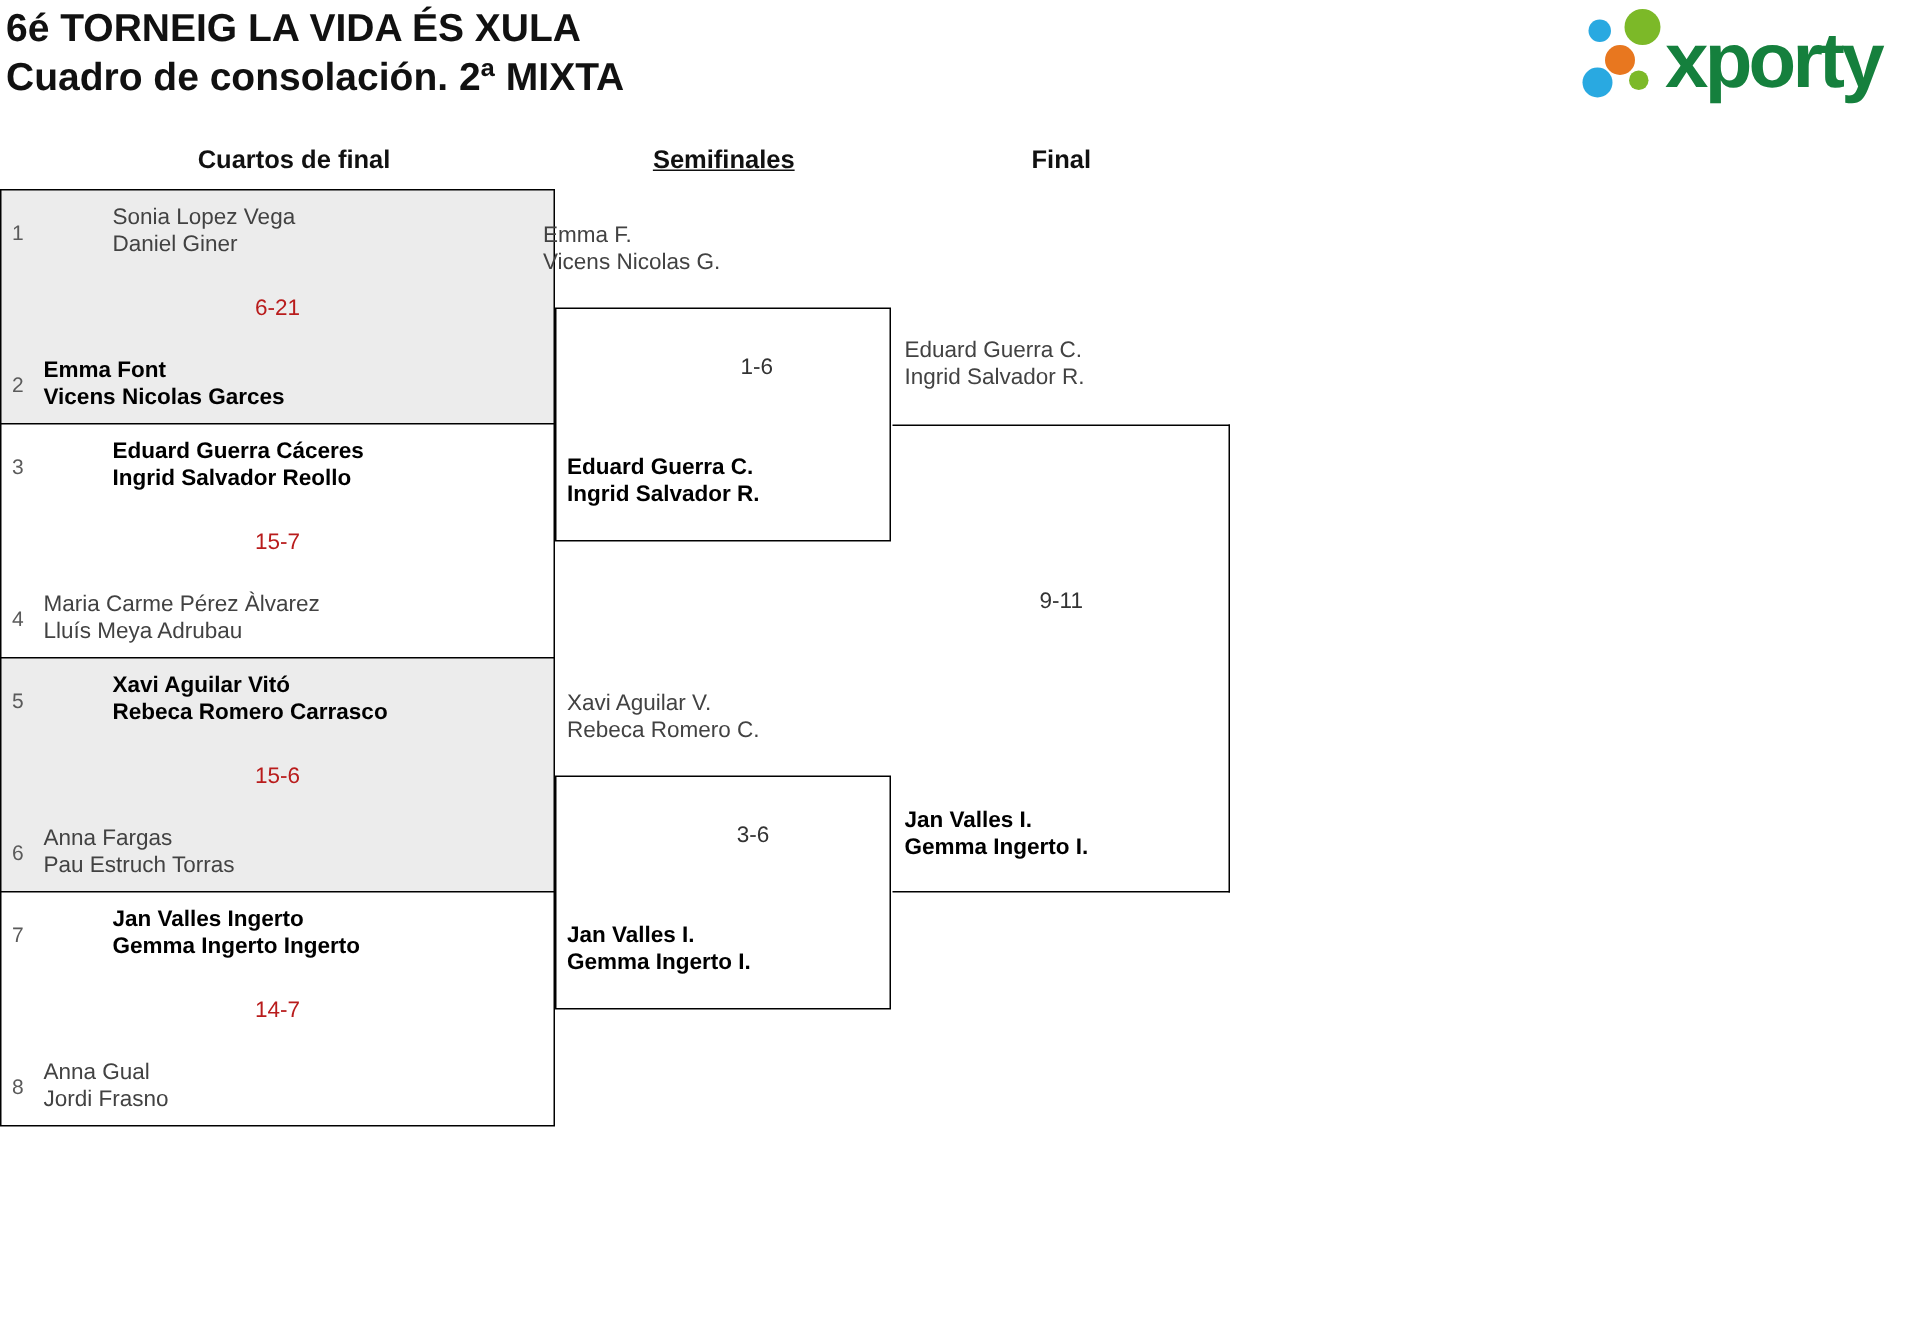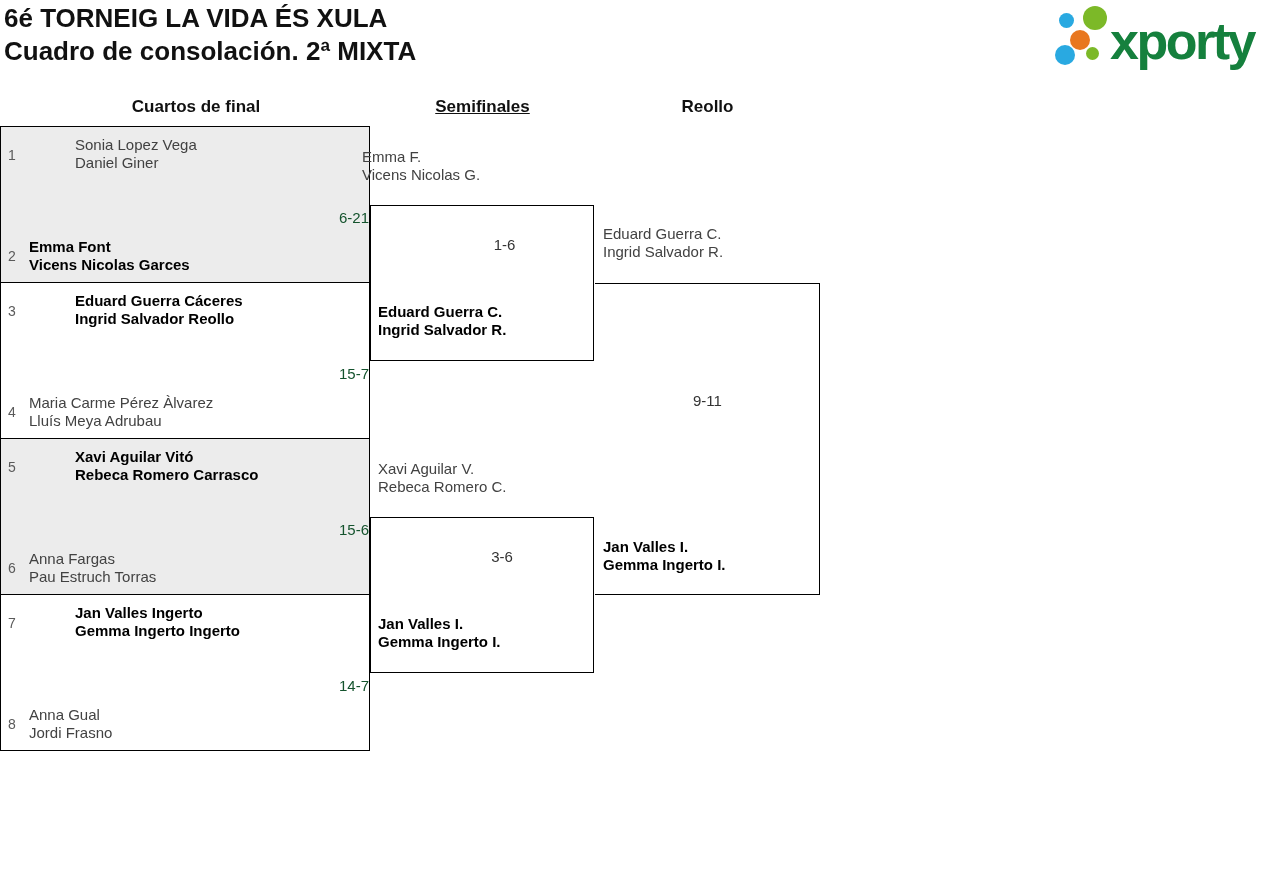--- a/index.html
+++ b/index.html
@@ -31,22 +31,22 @@
   .match { position:absolute; left:0; width:370px; height:157px; border:1px solid #000; background:#fff; }
   .match.shaded { background:#ececec; }
   .seed { position:absolute; left:7px; width:18px; font-size:14px; line-height:18px; color:#5a5a5a; }
   .seed.s-top { top:19px; }
   .seed.s-bottom { bottom:17px; }
   .team { font-size:15px; line-height:18px; color:#424242; }
   .team .player { white-space:nowrap; }
   .team.winner .player { font-weight:700; color:#000; }
   .match .team.t-top { position:absolute; left:28px; top:9px;margin-left:46px; }
   .match .team.t-bottom { position:absolute; left:28px; bottom:8px; }
-  .match .score { position:absolute; left:0; right:0; top:70px; text-align:right;
-                  font-size:15px; line-height:18px; color:#14532d;margin-top:12px; }
+  .match .score { position:absolute; left:0; right:0; top:70px; text-align:center;
+                  font-size:15px; line-height:18px; color:#b91c1c; }
 
   
   .box { position:absolute; border:1px solid #000; background:transparent; }
   .box-sf1 { left:370px; top:205px; width:224px; height:156px; }
   .box-sf2 { left:370px; top:517px; width:224px; height:156px; }
   .box-final { left:595px; top:283px; width:225px; height:312px; border-left:none; }
 
   
   .abs-team { position:absolute; }
   .abs-score { position:absolute; text-align:center; font-size:15px; line-height:18px; color:#333; }
@@ -74,21 +74,21 @@
     <span class="dot dot-blue-top"></span>
     <span class="dot dot-green-big"></span>
     <span class="dot dot-orange"></span>
     <span class="dot dot-blue-bottom"></span>
     <span class="dot dot-green-small"></span>
     <span class="logo-text">xporty</span>
   </div>
 
   <div class="round-header rh-qf">Cuartos de final</div>
   <div class="round-header rh-sf">Semifinales</div>
-  <div class="round-header rh-f">Reollo</div>
+  <div class="round-header rh-f">Final</div>
 
   <div class="match shaded" style="top:126px;">
     <div class="seed s-top">1</div>
     <div class="team t-top">
       <div class="player">Sonia Lopez Vega</div>
       <div class="player">Daniel Giner</div>
     </div>
     <div class="score">6-21</div>
     <div class="seed s-bottom">2</div>
     <div class="team t-bottom winner">

